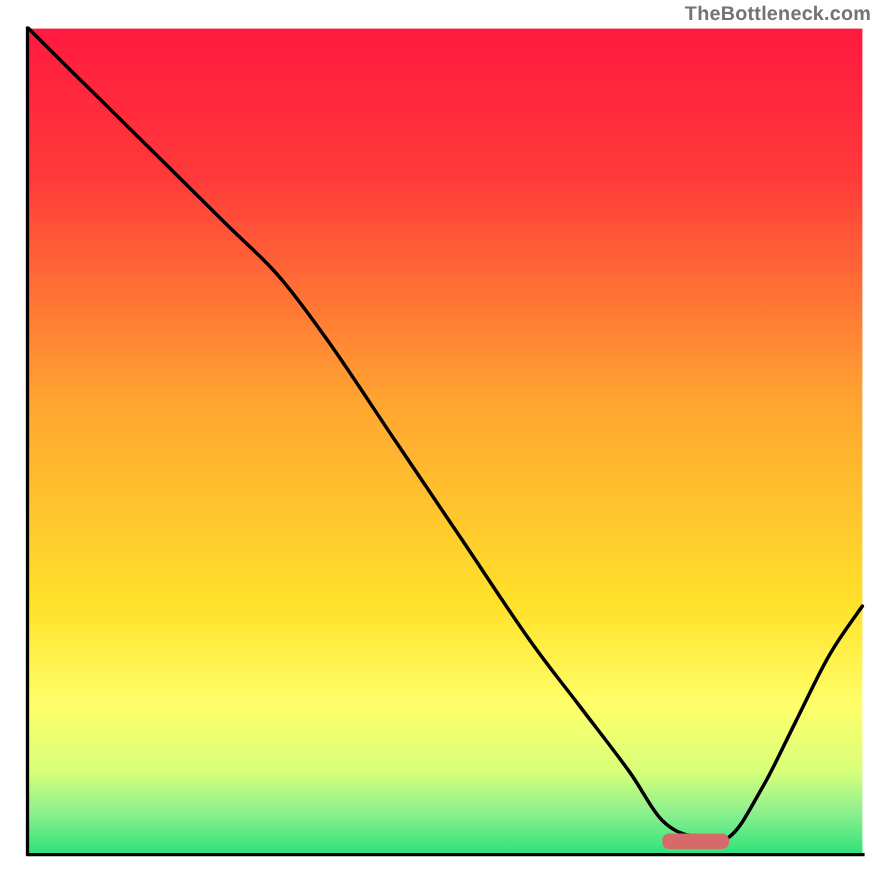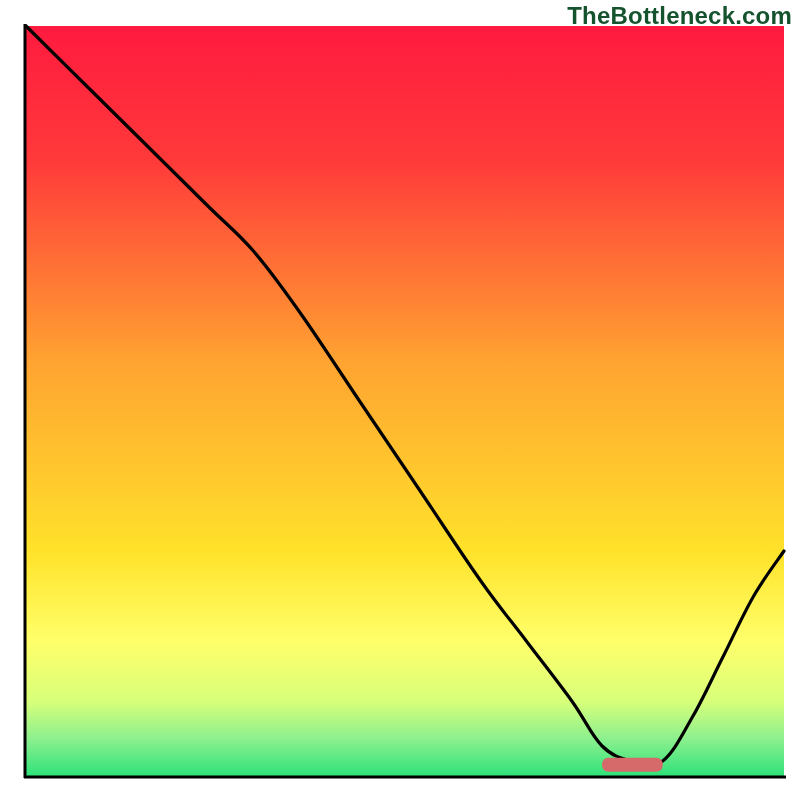--- a/index.html
+++ b/index.html
@@ -13,23 +13,23 @@
   }
   .stage {
     position: relative;
     width: 800px;
     height: 800px;
   }
   .watermark {
     position: absolute;
     top: 2px;
     right: 8px;
-    font-size: 24px;
+    font-size: 18px;
     font-weight: 600;
-    color: #14532d;
+    color: #737373;
     letter-spacing: 0.2px;
     user-select: none;
   }
   svg {
     display: block;
   }
 </style>
 </head>
 <body>
 

